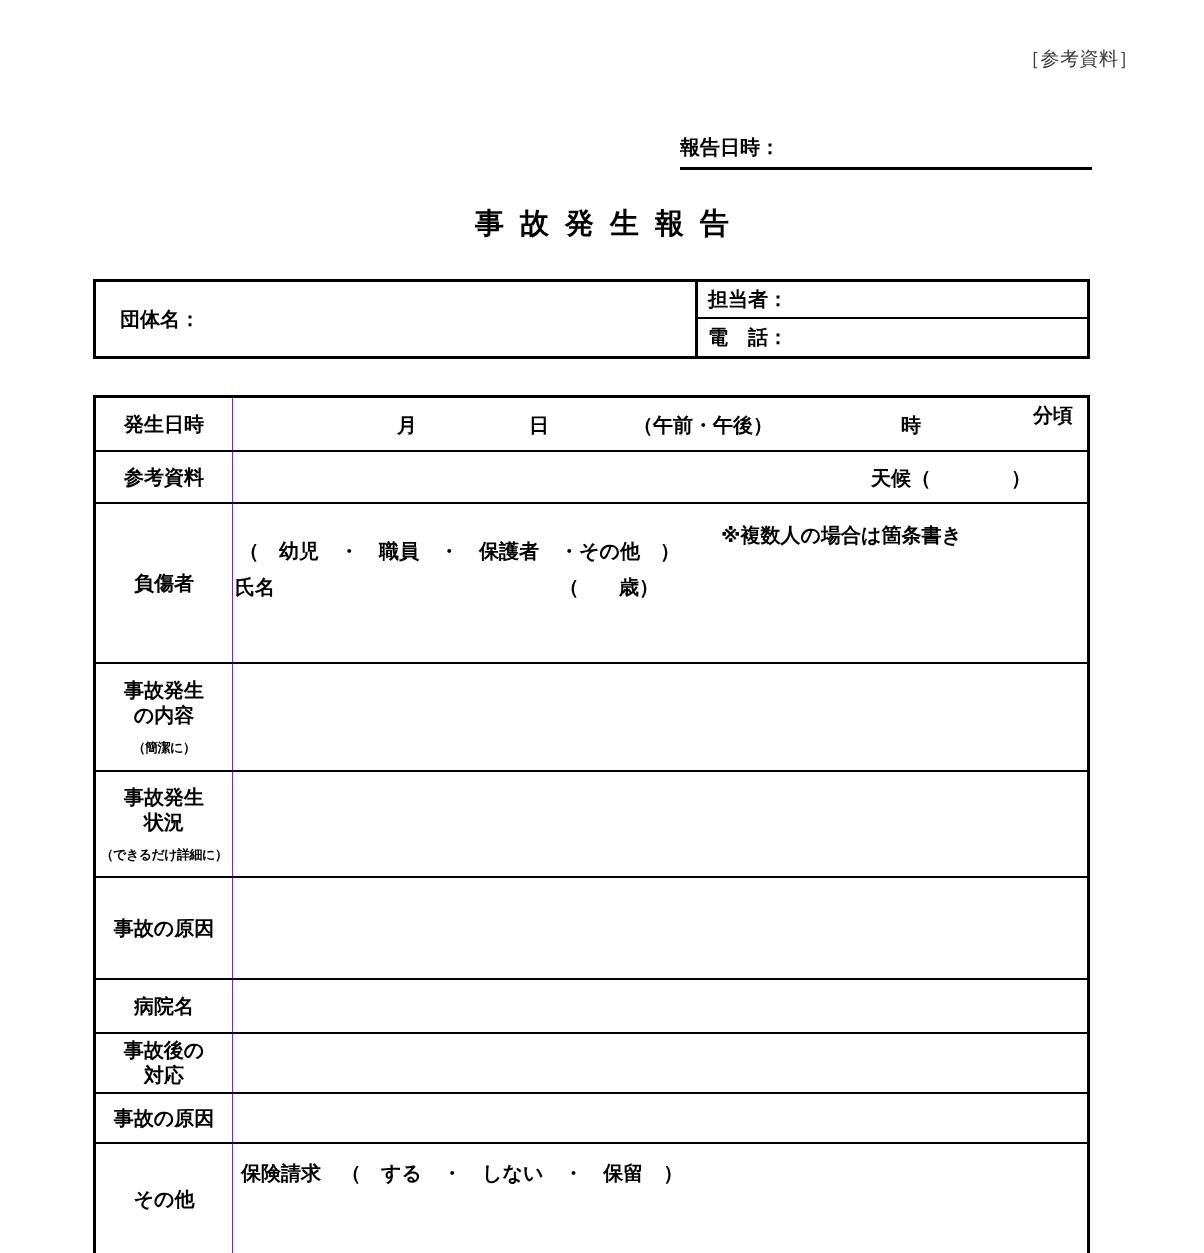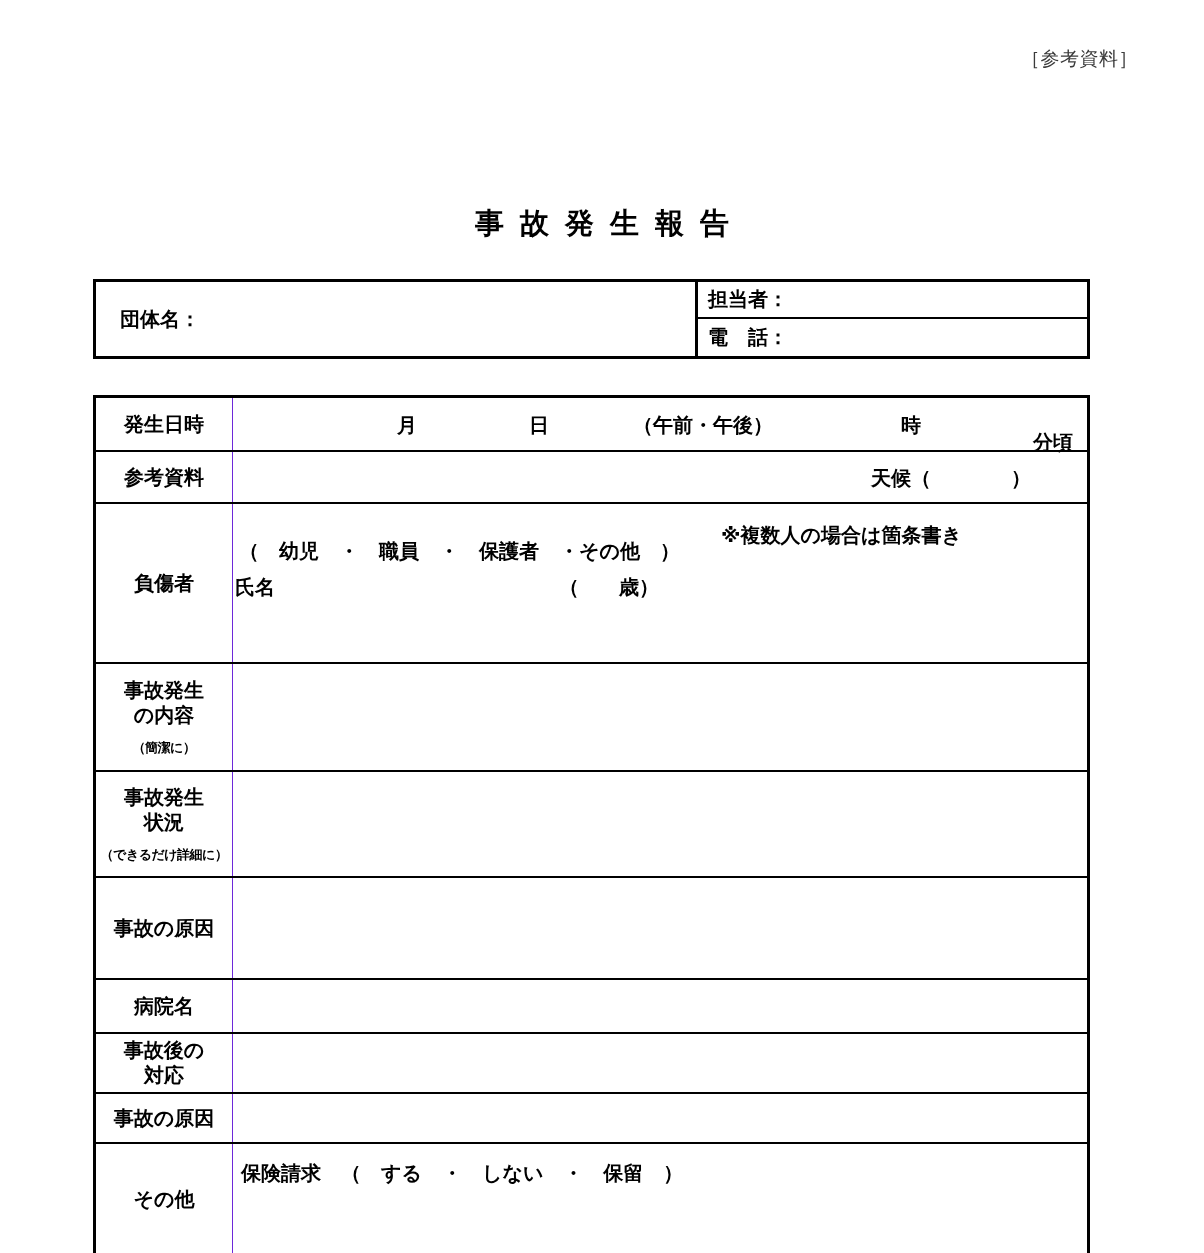--- a/index.html
+++ b/index.html
@@ -176,20 +176,23 @@
     font-weight: bold;
   }
 </style>
 </head>
 <body>
 
 <div class="page">
 
   <div class="ref-tag">［参考資料］</div>
 
+  <div class="report-date">
+    <span class="label">報告日時：</span>
+  </div>
 
   <div class="doc-title">事故発生報告</div>
 
   <div class="header-box">
     <div class="org-cell">
       <span class="org-label">団体名：</span>
     </div>
     <div class="contact-cell">
       <div class="contact-row top">
         <span class="contact-label">担当者：</span>
@@ -204,21 +207,21 @@
     <table>
       <tbody>
 
         <tr>
           <td class="label-cell">発生日時</td>
           <td class="value-cell" style="height:52px">
             <span class="tok" style="left:164px; top:14px">月</span>
             <span class="tok" style="left:296px; top:14px">日</span>
             <span class="tok" style="left:400px; top:14px">（午前・午後）</span>
             <span class="tok" style="left:668px; top:14px">時</span>
-            <span class="tok" style="left:800px; top:31px">分頃</span>
+            <span class="tok" style="left:800px; top:4px">分頃</span>
           </td>
         </tr>
 
         <tr>
           <td class="label-cell">参考資料</td>
           <td class="value-cell" style="height:50px">
             <span class="tok" style="left:638px; top:13px">天候（　　　　）</span>
           </td>
         </tr>
 

